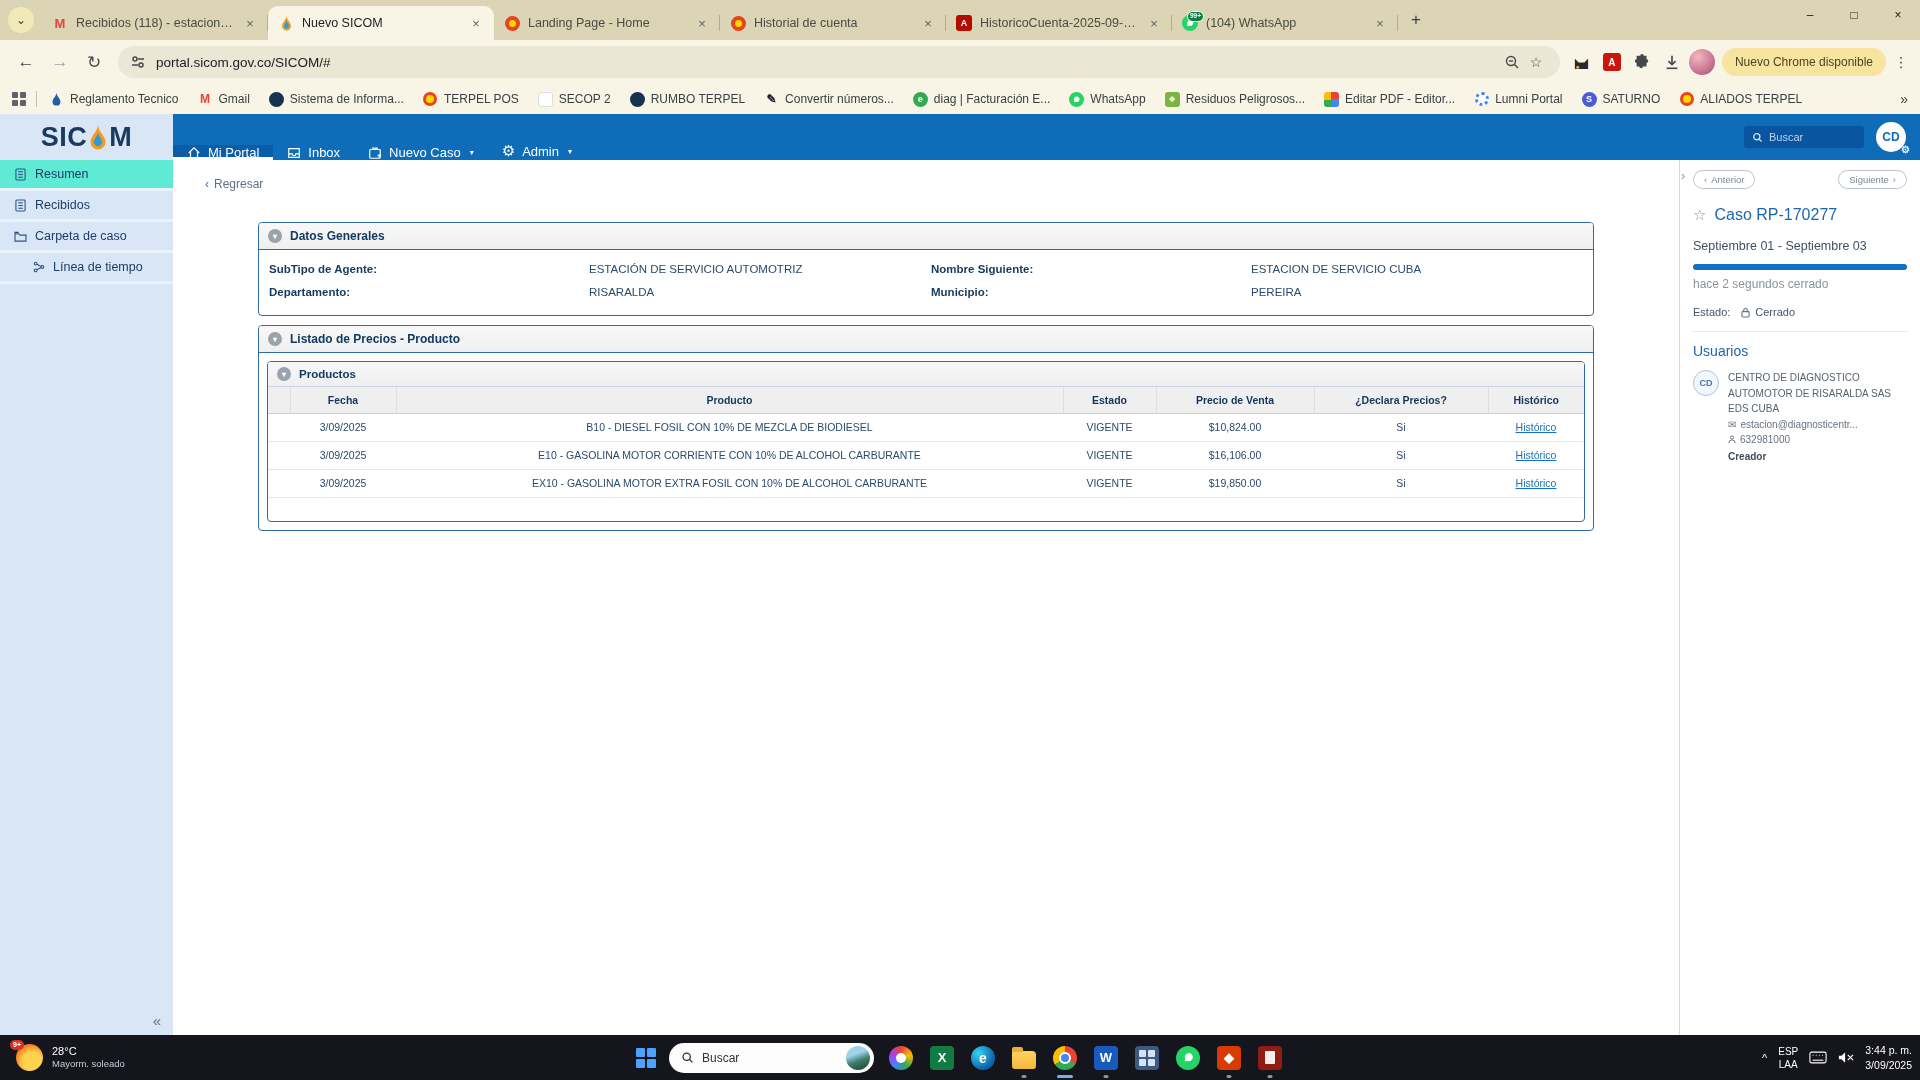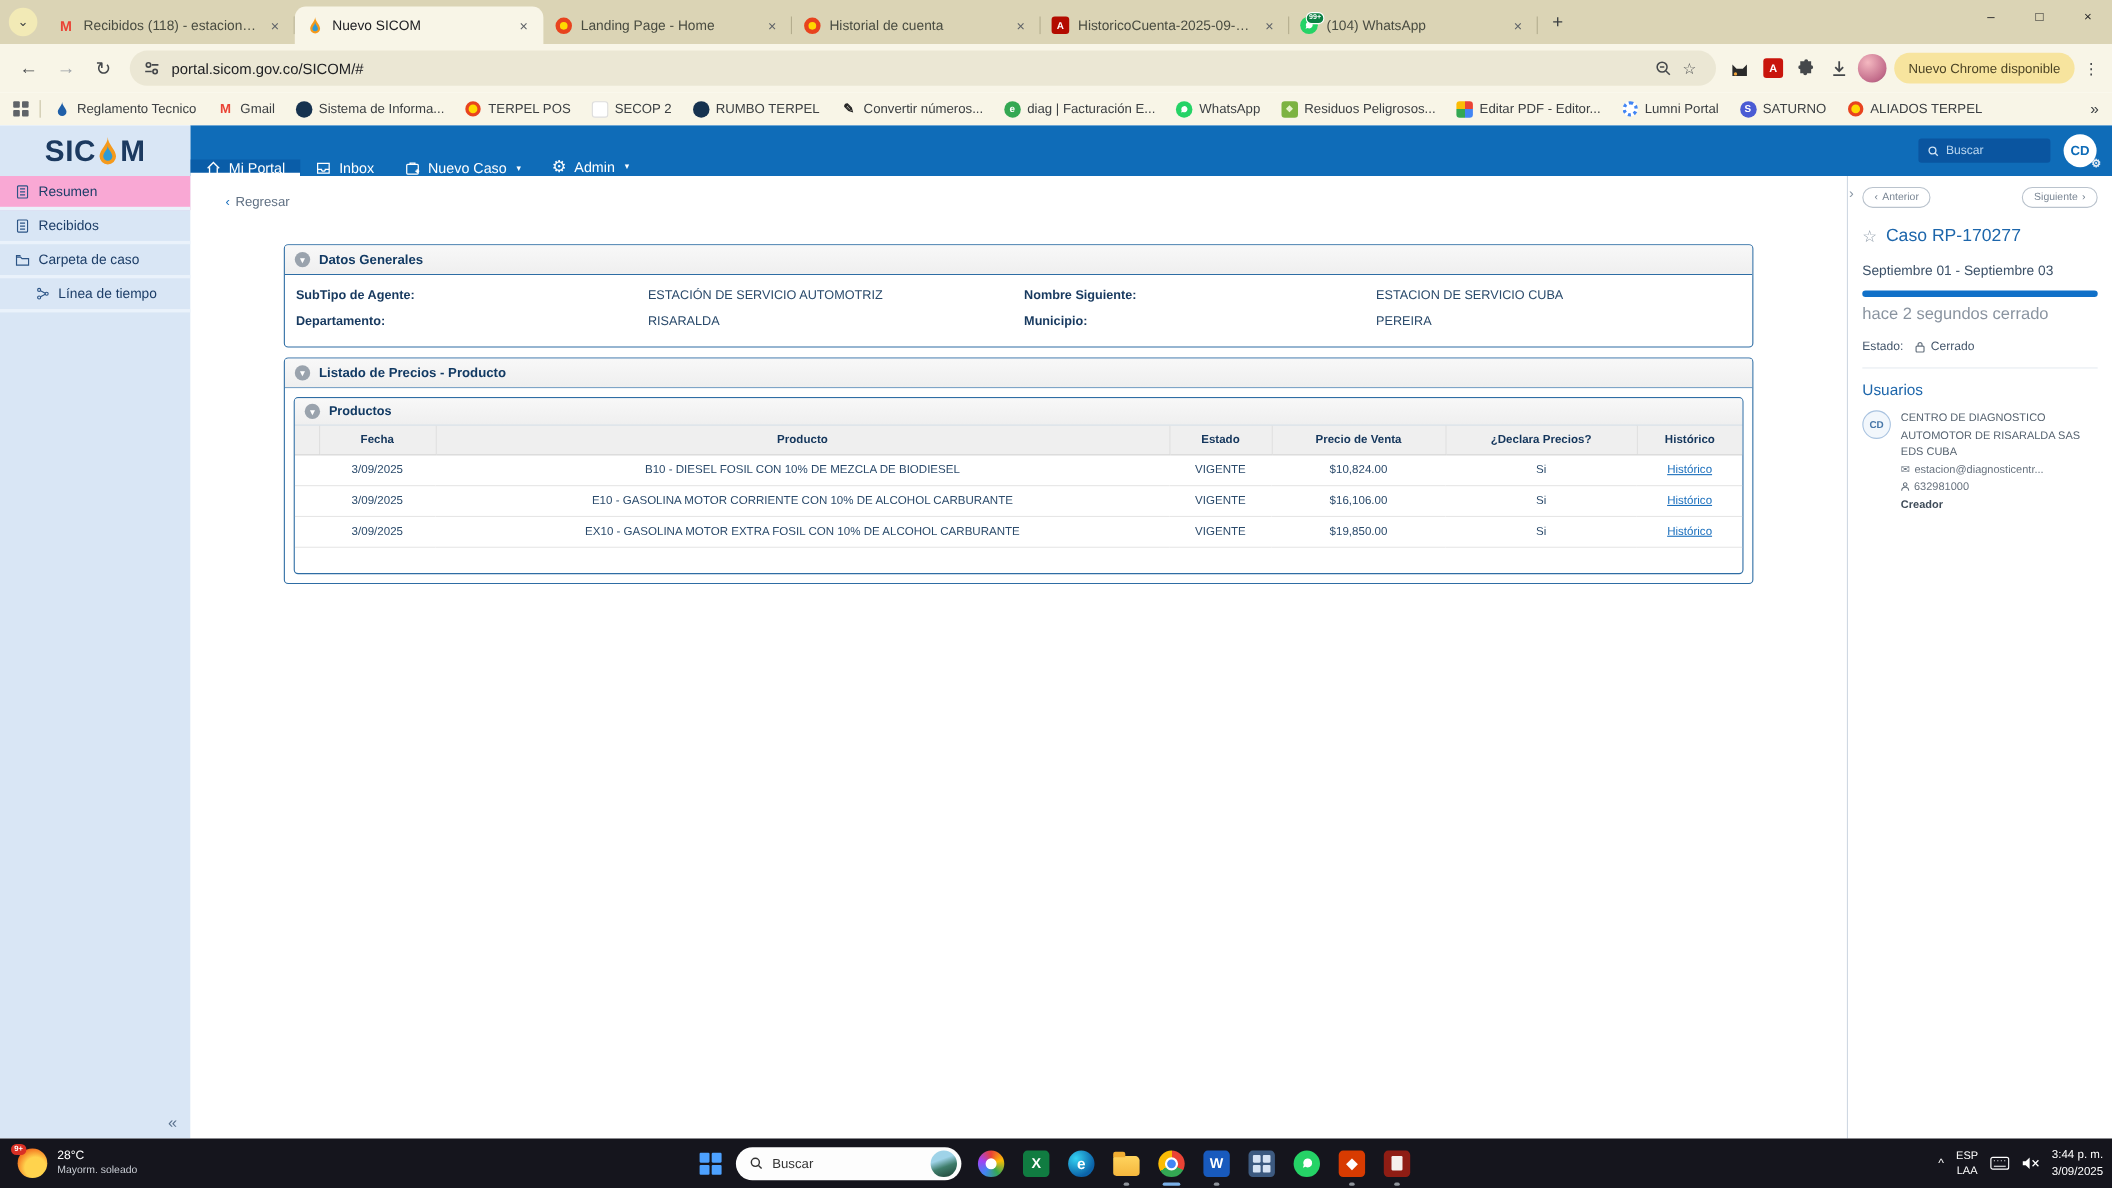--- a/index.html
+++ b/index.html
@@ -56,21 +56,21 @@
   .bf-rainbow{background:conic-gradient(#ea4335 0 25%,#4285f4 25% 50%,#34a853 50% 75%,#fbbc05 75%);border-radius:3px}
   .bf-lumni{background:#fff;border:3px dotted #4285f4;border-radius:50%;width:14px;height:14px}
   .bf-sat{background:#4a5bd4;border-radius:50%;color:#fff;font-size:9px}
   .bkmore{margin-left:auto;color:#3c4043;font-size:14px;cursor:pointer}
 
   
   .page{flex:1;display:flex;min-height:0;background:#fff}
   .sidebar{width:173px;background:#d9e6f5;display:flex;flex-direction:column;flex:none;position:relative}
   .logo{height:46px;display:flex;align-items:center;justify-content:center;font-weight:bold;font-size:27px;color:#1c3a60;letter-spacing:.5px;flex:none}
   .sideitem{height:31px;display:flex;align-items:center;padding-left:14px;gap:8px;font-size:12.5px;color:#1d3e68;border-bottom:3px solid #eaf2fb;cursor:pointer}
-  .sideitem.selected{background:#f9a8d4}
+  .sideitem.selected{background:#5eead4}
   .sideitem.child{padding-left:32px}
   .sideicon{width:13px;height:13px;flex:none;display:flex;align-items:center;justify-content:center}
   .collapsebtn{position:absolute;bottom:6px;right:12px;color:#5a718d;font-size:15px;cursor:pointer}
 
   .main{flex:1;display:flex;flex-direction:column;min-width:0}
   .navbar{height:46px;background:#0f6cb8;display:flex;align-items:flex-end;padding-left:0;color:#fff;flex:none}
   .navitem{display:flex;align-items:center;gap:7px;padding:0 14px;font-size:13px;cursor:pointer}
   .navitem.active{background:#0a5da8;box-shadow:inset 0 -3px 0 #fff}
   .navitem .caret{font-size:8px;margin-left:2px}
   .navsearch{margin-left:auto;align-self:center;width:120px;height:22px;background:#0a55a0;border-radius:3px;display:flex;align-items:center;padding:0 8px;gap:6px;font-size:11px;color:#b9d6ef;flex:none;cursor:text}
@@ -104,21 +104,21 @@
 
   
   .rightpanel{width:241px;border-left:1px solid #cfd8e3;position:relative;padding:10px 13px;background:#fff;flex:none}
   .rpcollapse{position:absolute;left:1px;top:8px;color:#8a97a5;font-size:13px;cursor:pointer}
   .rpbtns{display:flex;justify-content:space-between}
   .rpbtn{border:1px solid #bac3cd;border-radius:10px;font-size:9.5px;color:#7a8694;padding:3px 10px;background:#fff;display:inline-flex;gap:4px;align-items:center;cursor:pointer}
   .rptitle{margin-top:17px;font-size:16px;color:#1d66ab;display:flex;align-items:center;gap:8px}
   .rptitle .star{color:#8a97a5;font-size:15px;cursor:pointer}
   .rpdates{margin-top:15px;font-size:12.5px;color:#3c5168}
   .rpprogress{margin-top:11px;height:6px;border-radius:3px;background:#1070c8}
-  .rpnote{margin-top:7px;font-size:15px;color:#8a94a0}
+  .rpnote{margin-top:7px;font-size:12px;color:#8a94a0}
   .rpestado{margin-top:15px;font-size:11px;color:#44566b;display:flex;align-items:center;gap:5px}
   .rpestado .lbl{margin-right:6px}
   .rpdiv{border-top:1px solid #e6ebf1;margin:13px 0 11px}
   .rpusers{font-size:14px;color:#1d66ab}
   .rpuser{display:flex;gap:9px;margin-top:11px}
   .rpavatar{width:26px;height:26px;border:1px solid #a9c3e0;background:#f2f7fc;border-radius:50%;color:#4877a8;font-size:9px;font-weight:bold;display:flex;align-items:center;justify-content:center;flex:none}
   .rpuinfo{font-size:10px;color:#55626f;line-height:1.55;min-width:0}
   .rpcontact{display:flex;align-items:center;gap:4px;color:#68737f;white-space:nowrap;overflow:hidden}
   .rprole{font-weight:bold;color:#3f4c59;margin-top:1px}
 

